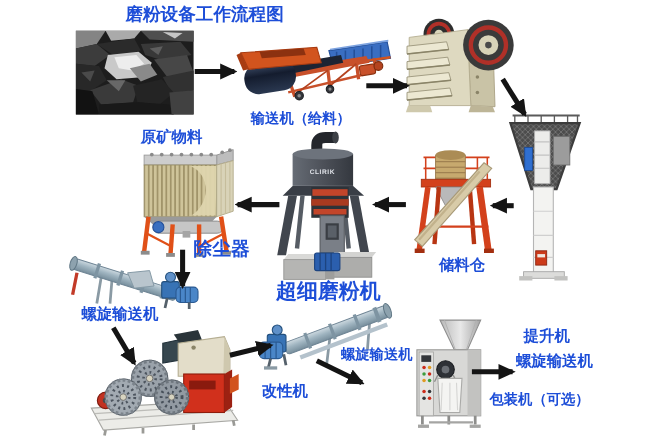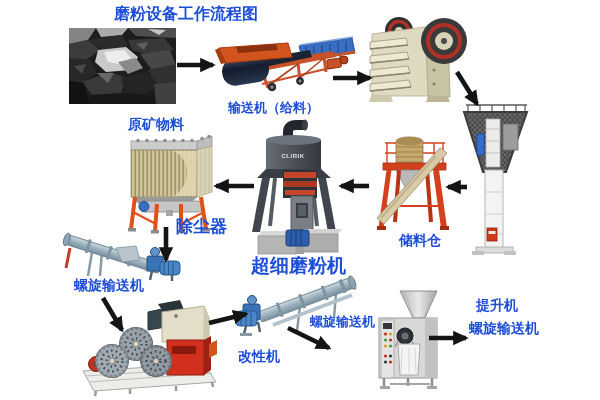--- a/index.html
+++ b/index.html
@@ -391,14 +391,15 @@
 <div class="lbl l-conveyor">输送机（给料）</div>
 <div class="lbl l-raw">原矿物料</div>
 <div class="lbl l-dust">除尘器</div>
 <div class="lbl l-mill">超细磨粉机</div>
 <div class="lbl l-silo">储料仓</div>
 <div class="lbl l-elevator">提升机</div>
 <div class="lbl l-screw1">螺旋输送机</div>
 <div class="lbl l-screw2">螺旋输送机</div>
 <div class="lbl l-modifier">改性机</div>
 <div class="lbl l-product">螺旋输送机</div>
+<div class="lbl l-packing">包装机（可选）</div>
 
 </div>
 
 </body></html>

